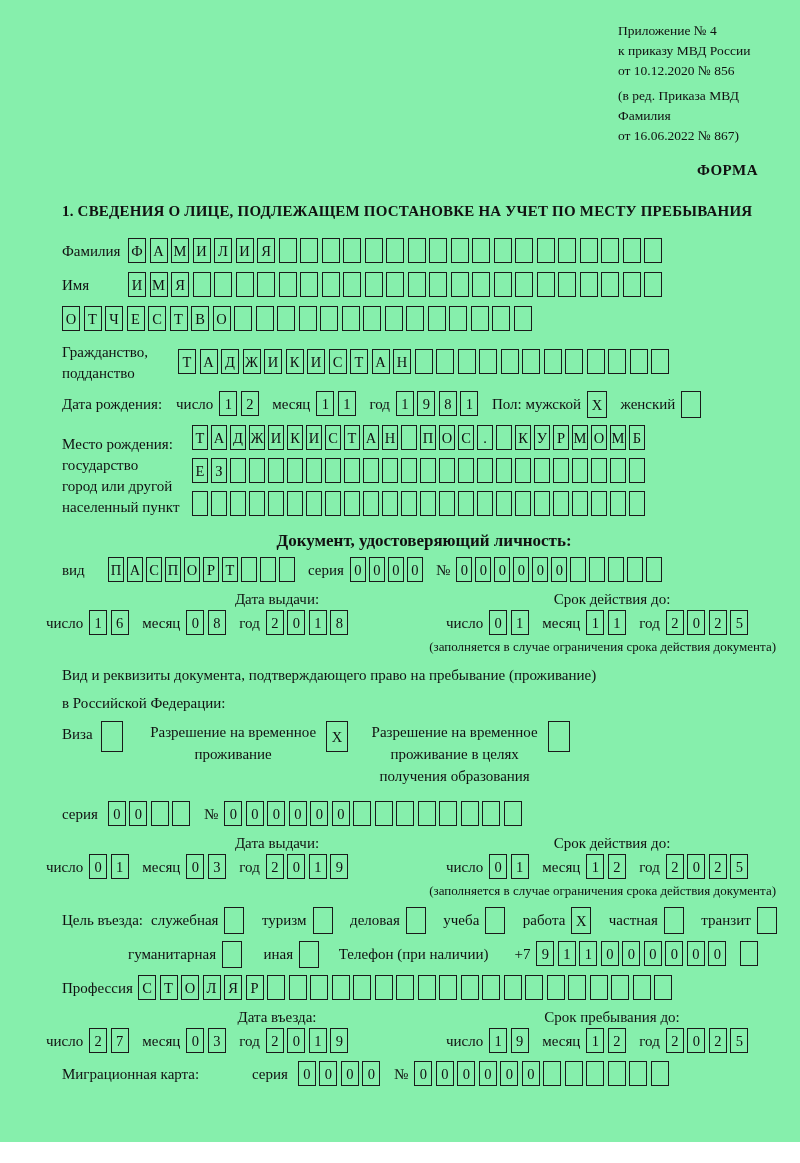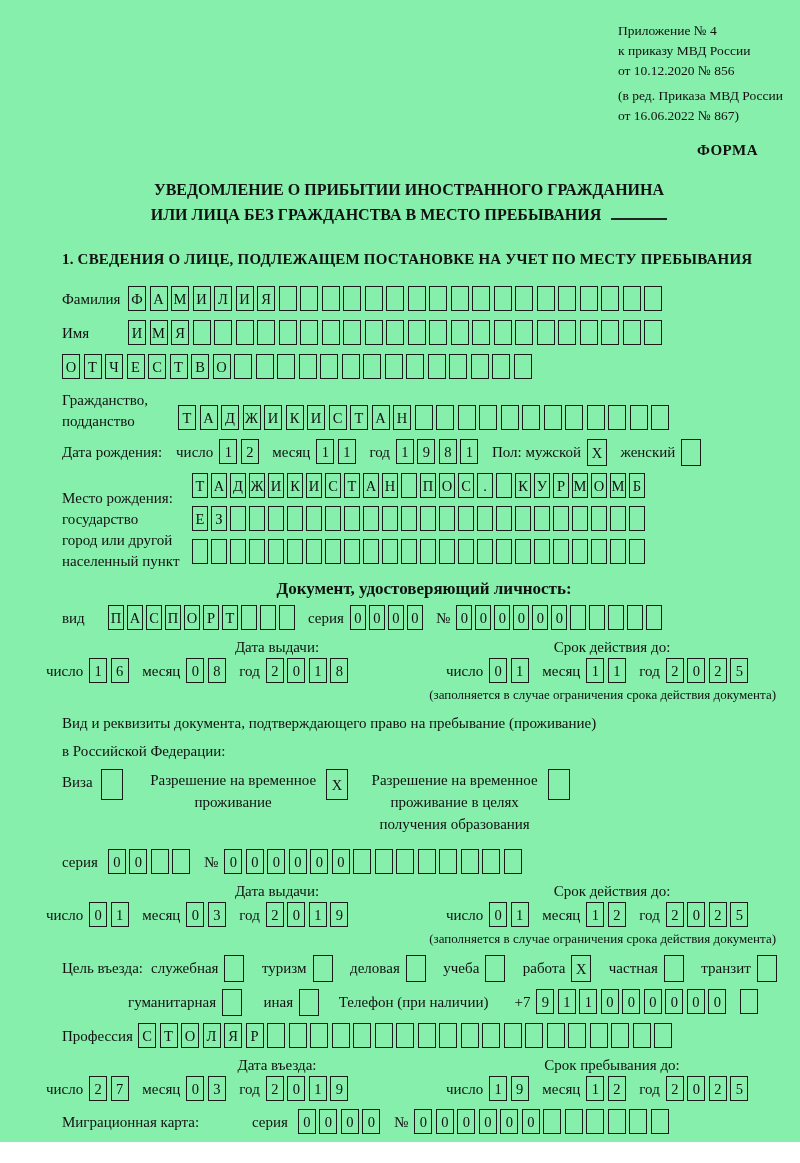--- a/index.html
+++ b/index.html
@@ -9,21 +9,21 @@
 
   .appendix { margin-left:556px; font-size:13.5px; line-height:20px; }
   .appendix .gap { height:5px; }
   .forma { text-align:right; padding-right:28px; font-weight:bold; font-size:15px; margin-top:16px; letter-spacing:.5px; }
 
   .title { text-align:center; font-weight:bold; font-size:16px; line-height:25px; margin-top:18px; margin-left:-30px; }
   .blank-line { display:inline-block; width:56px; border-bottom:2.2px solid #222; margin-left:10px; vertical-align:baseline; }
 
   .section-heading { font-weight:bold; font-size:15px; margin-top:24px; margin-bottom:18px; letter-spacing:.2px; }
 
-  .row { display:flex; align-items:flex-end; margin-bottom:7px; font-size:15px; line-height:27px; white-space:nowrap; }
+  .row { display:flex; align-items:center; margin-bottom:7px; font-size:15px; line-height:27px; white-space:nowrap; }
   .lbl { flex:none; }
   .lbl-block { flex:none; line-height:21px; padding-top:2px; white-space:normal; }
   .w66 { width:66px; } .w76 { width:76px; } .w116 { width:116px; } .w146 { width:146px; }
   .w130 { width:130px; } .w46 { width:46px; }
 
   .cells { white-space:nowrap; display:inline-block; }
   .cell { display:inline-block; width:18px; height:25px; line-height:24px; border:1.6px solid #1a1a1a;
           margin-right:3.5px; text-align:center; font-size:14.5px; vertical-align:top; }
   .compact .cell { width:16px; margin-right:3px; }
   .cb .cell { width:20px; height:27px; line-height:26px; }
@@ -60,30 +60,26 @@
 </head>
 <body>
 
 <div class="page">
 
   <div class="appendix">
     <div>Приложение № 4</div>
     <div>к приказу МВД России</div>
     <div>от 10.12.2020 № 856</div>
     <div class="gap"></div>
-    <div>(в ред. Приказа МВД России</div>
+    <div>(в ред. Приказа МВД Фамилия</div>
     <div>от 16.06.2022 № 867)</div>
   </div>
 
   <div class="forma">ФОРМА</div>
 
-  <div class="title">
-    <div>УВЕДОМЛЕНИЕ О ПРИБЫТИИ ИНОСТРАННОГО ГРАЖДАНИНА</div>
-    <div><span>ИЛИ ЛИЦА БЕЗ ГРАЖДАНСТВА В МЕСТО ПРЕБЫВАНИЯ</span><span class="blank-line"></span></div>
-  </div>
 
   <div class="section-heading">1. СВЕДЕНИЯ О ЛИЦЕ, ПОДЛЕЖАЩЕМ ПОСТАНОВКЕ НА УЧЕТ ПО МЕСТУ ПРЕБЫВАНИЯ</div>
 
   <div class="row">
     <span class="lbl w66">Фамилия</span>
     <span class="cells"><span class="cell">Ф</span><span class="cell">А</span><span class="cell">М</span><span class="cell">И</span><span class="cell">Л</span><span class="cell">И</span><span class="cell">Я</span><span class="cell"></span><span class="cell"></span><span class="cell"></span><span class="cell"></span><span class="cell"></span><span class="cell"></span><span class="cell"></span><span class="cell"></span><span class="cell"></span><span class="cell"></span><span class="cell"></span><span class="cell"></span><span class="cell"></span><span class="cell"></span><span class="cell"></span><span class="cell"></span><span class="cell"></span><span class="cell"></span></span>
   </div>
 
   <div class="row">
     <span class="lbl w66">Имя</span>

